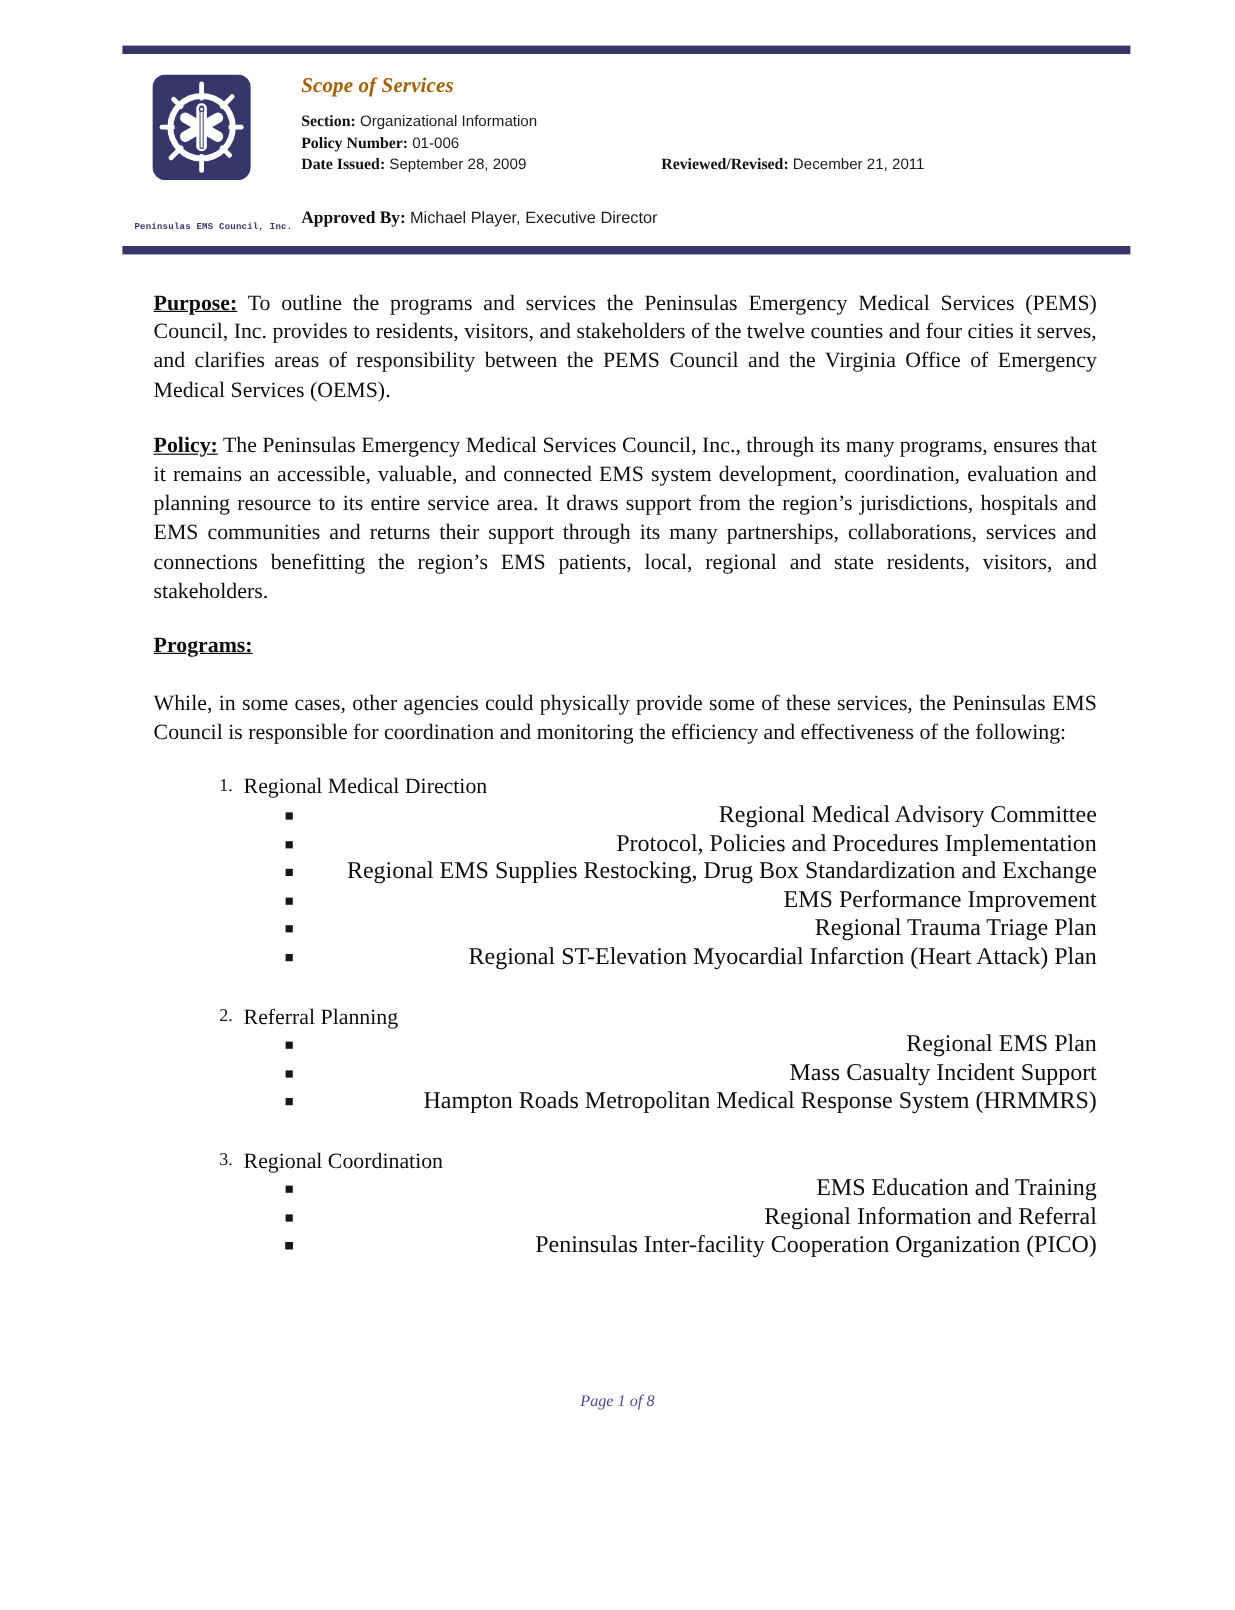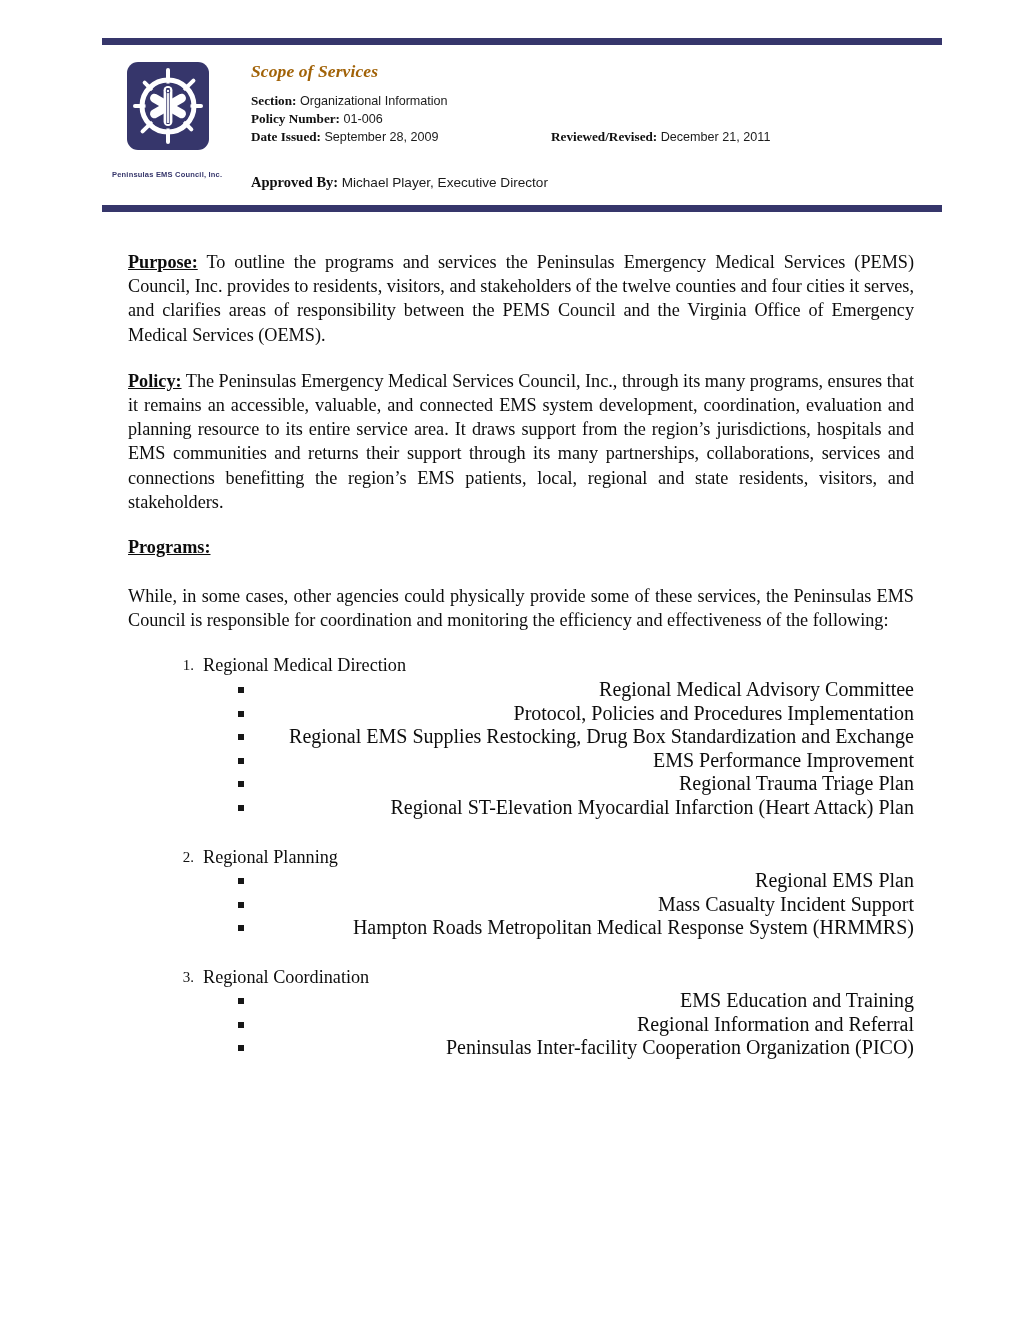--- a/index.html
+++ b/index.html
@@ -39,23 +39,24 @@
     left: 127px;
     top: 62px;
     width: 82px;
     height: 88px;
   }
   .logo-svg { display: block; width: 82px; height: 88px; }
 
   .logo-caption {
     position: absolute;
     left: 112px;
-    top: 170px;
+    top: 186px;
     width: 120px;
-    font-family: Liberation Sans, sans-serif;
+    text-align: center;
+    font-family: Liberation Mono, monospace;
     font-weight: bold;
     font-size: 7.5px;
     letter-spacing: 0.2px;
     color: #36366b;
     white-space: nowrap;
   }
 
   .hdr-title {
     position: absolute;
     left: 251px;
@@ -102,21 +103,21 @@
     font-family: "Liberation Serif", "DejaVu Serif", serif;
     font-weight: bold;
     font-size: 13.2px;
     color: #101010;
   }
 
   
   .body-area {
     position: absolute;
     left: 128px;
-    top: 250px;
+    top: 240px;
     width: 786px;
   }
 
   p.para {
     margin: 0 0 22px 0;
     font-size: 18.2px;
     line-height: 24.2px;
     text-align: justify;
     text-justify: inter-word;
     color: #0d0d0d;
@@ -296,35 +297,36 @@
           <ul class="sub-list">
             <li class="sub-item"><span class="sub-bullet"></span><span>Regional Medical Advisory Committee</span></li>
             <li class="sub-item"><span class="sub-bullet"></span><span>Protocol, Policies and Procedures Implementation</span></li>
             <li class="sub-item"><span class="sub-bullet"></span><span>Regional EMS Supplies Restocking, Drug Box Standardization and Exchange</span></li>
             <li class="sub-item"><span class="sub-bullet"></span><span>EMS Performance Improvement</span></li>
             <li class="sub-item"><span class="sub-bullet"></span><span>Regional Trauma Triage Plan</span></li>
             <li class="sub-item"><span class="sub-bullet"></span><span>Regional ST-Elevation Myocardial Infarction (Heart Attack) Plan</span></li>
           </ul>
         </li>
         <li class="prog-group">
-          <div class="prog-item"><span class="prog-num">2.</span><span class="prog-title">Regional Planning</span></div>
+          <div class="prog-item"><span class="prog-num">2.</span><span class="prog-title">Referral Planning</span></div>
           <ul class="sub-list">
             <li class="sub-item"><span class="sub-bullet"></span><span>Regional EMS Plan</span></li>
             <li class="sub-item"><span class="sub-bullet"></span><span>Mass Casualty Incident Support</span></li>
             <li class="sub-item"><span class="sub-bullet"></span><span>Hampton Roads Metropolitan Medical Response System (HRMMRS)</span></li>
           </ul>
         </li>
         <li class="prog-group">
           <div class="prog-item"><span class="prog-num">3.</span><span class="prog-title">Regional Coordination</span></div>
           <ul class="sub-list">
             <li class="sub-item"><span class="sub-bullet"></span><span>EMS Education and Training</span></li>
             <li class="sub-item"><span class="sub-bullet"></span><span>Regional Information and Referral</span></li>
             <li class="sub-item"><span class="sub-bullet"></span></li>
             <li class="sub-item"><span class="sub-bullet"></span></li>
             <li class="sub-item"><span class="sub-bullet"></span><span>Peninsulas Inter-facility Cooperation Organization (PICO)</span></li>
           </ul>
         </li>
       </ol>
 
   </div>
 
+  <div class="footer">Page 1 of 8</div>
 
 </div>
 
 </body></html>

